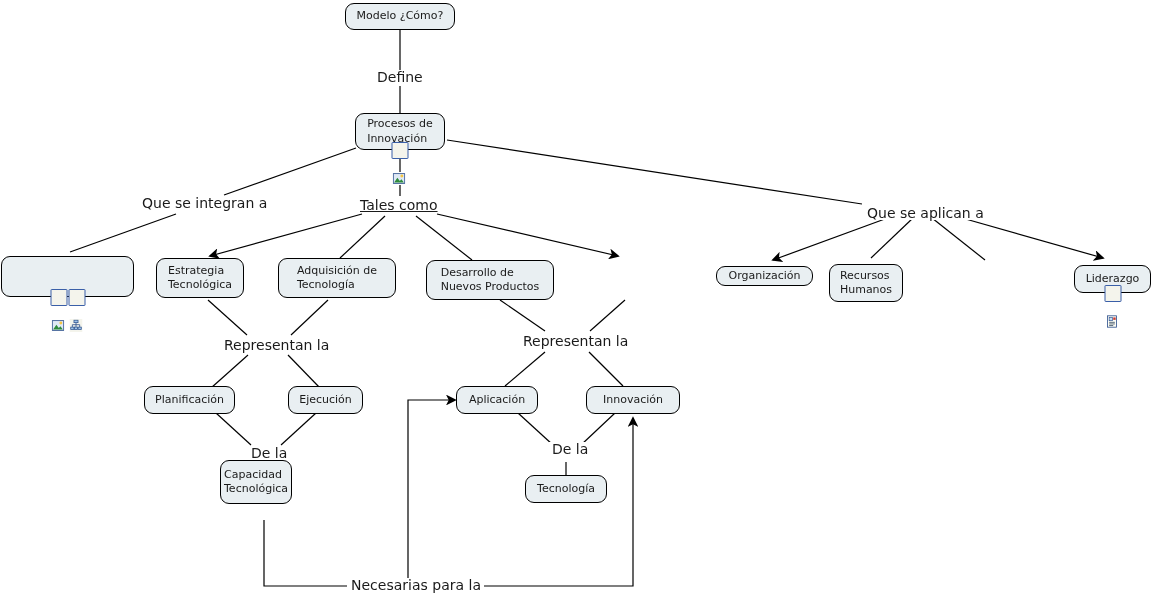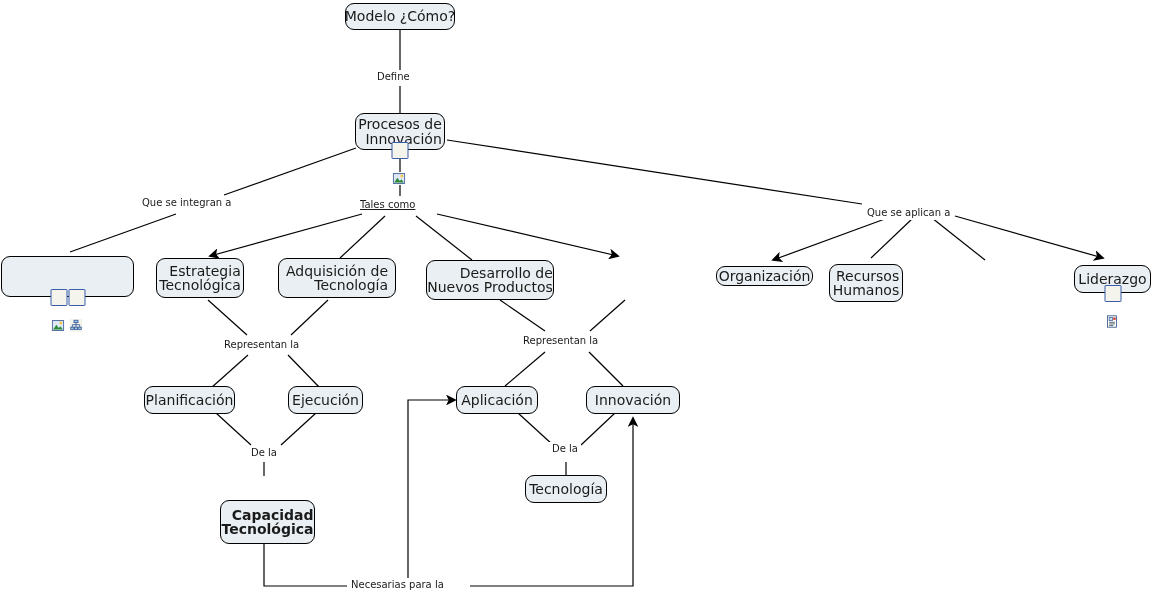--- a/index.html
+++ b/index.html
@@ -27,34 +27,34 @@
     height: 608px;
     pointer-events: none;
   }
   .node {
     position: absolute;
     box-sizing: border-box;
     background: #e9eff2;
     border: 1.3px solid #000000;
     border-radius: 9px;
     color: #1a1a1a;
-    font-size: 14px;
+    font-size: 11px;
     line-height: 14.5px;
-    text-align: right;
+    text-align: left;
     display: flex;
     align-items: center;
     justify-content: center;
     white-space: pre;
     padding: 2px 9px;
     z-index: 5;
   }
   .link-label {
     position: absolute;
     color: #1a1a1a;
-    font-size: 10px;
+    font-size: 14px;
     line-height: 14px;
     white-space: nowrap;
     background: #ffffff;
     padding: 0 3px;
     z-index: 4;
     text-align: left;
   }
   .icon-tray {
     position: absolute;
     left: 50%;
@@ -235,21 +235,21 @@
   </div>
 
   <div class="node" style="left:456px; top:386px; width:82px; height:28px;">
     <span>Aplicación</span>
   </div>
 
   <div class="node" style="left:586px; top:386px; width:94px; height:28px;">
     <span>Innovación</span>
   </div>
 
-  <div class="node" style="left:220px; top:500px; width:95px; height:44px;font-weight:bold;">
+  <div class="node" style="left:220px; top:460px; width:72px; height:44px;">
     <span>Capacidad
 Tecnológica</span>
   </div>
 
   <div class="node" style="left:525px; top:475px; width:82px; height:28px;">
     <span>Tecnología</span>
   </div>
 
   <div class="link-label" style="left:374px; top:70px;">Define</div>
 

